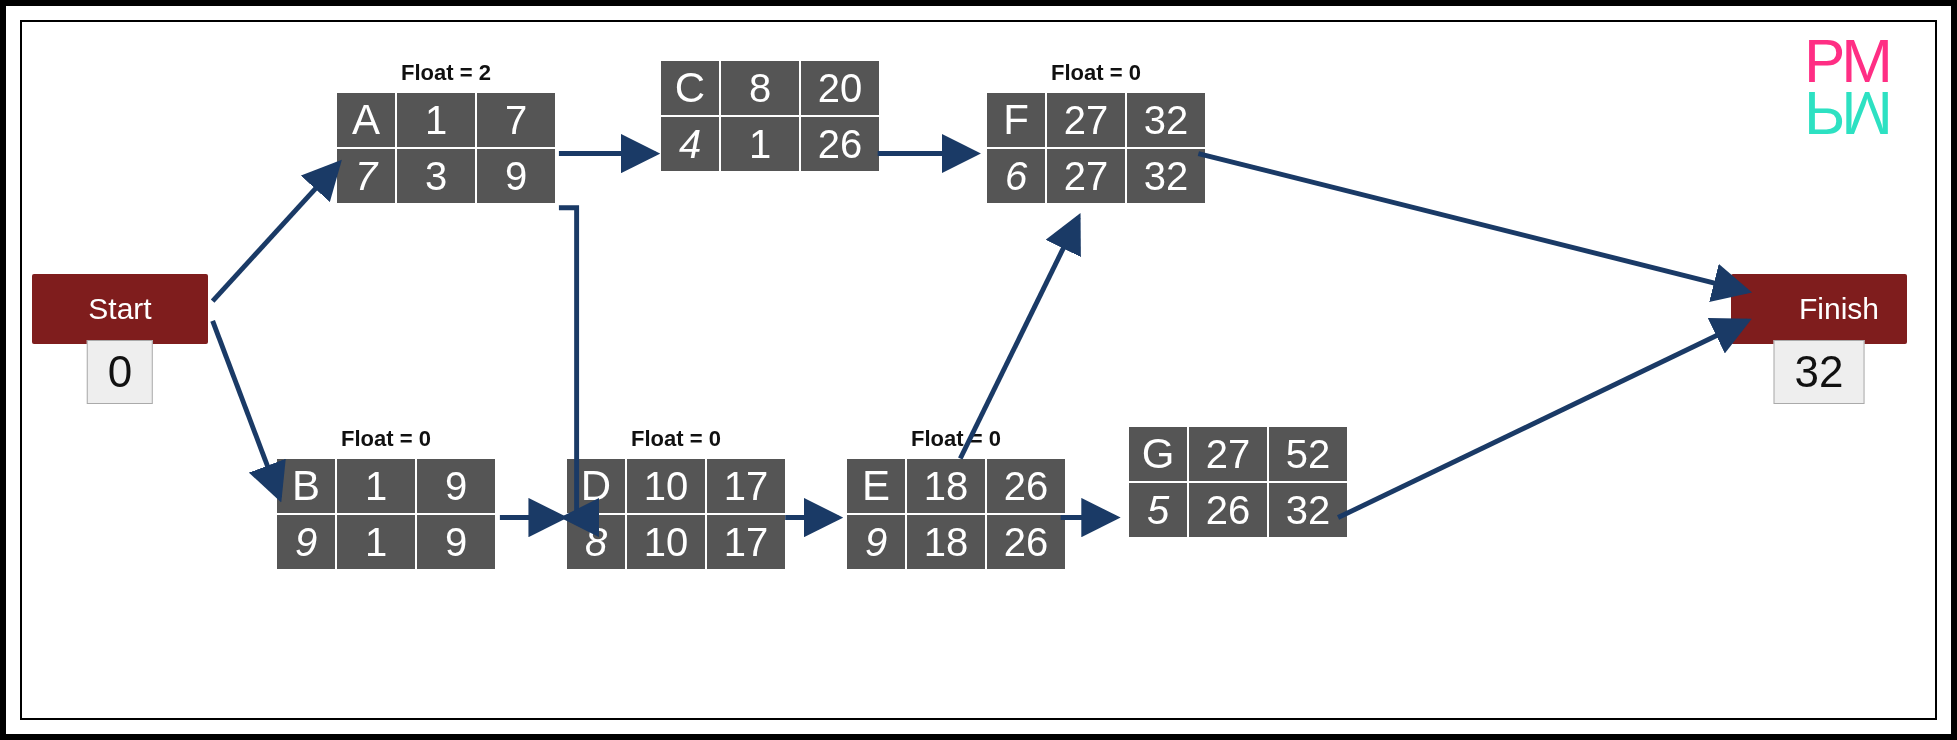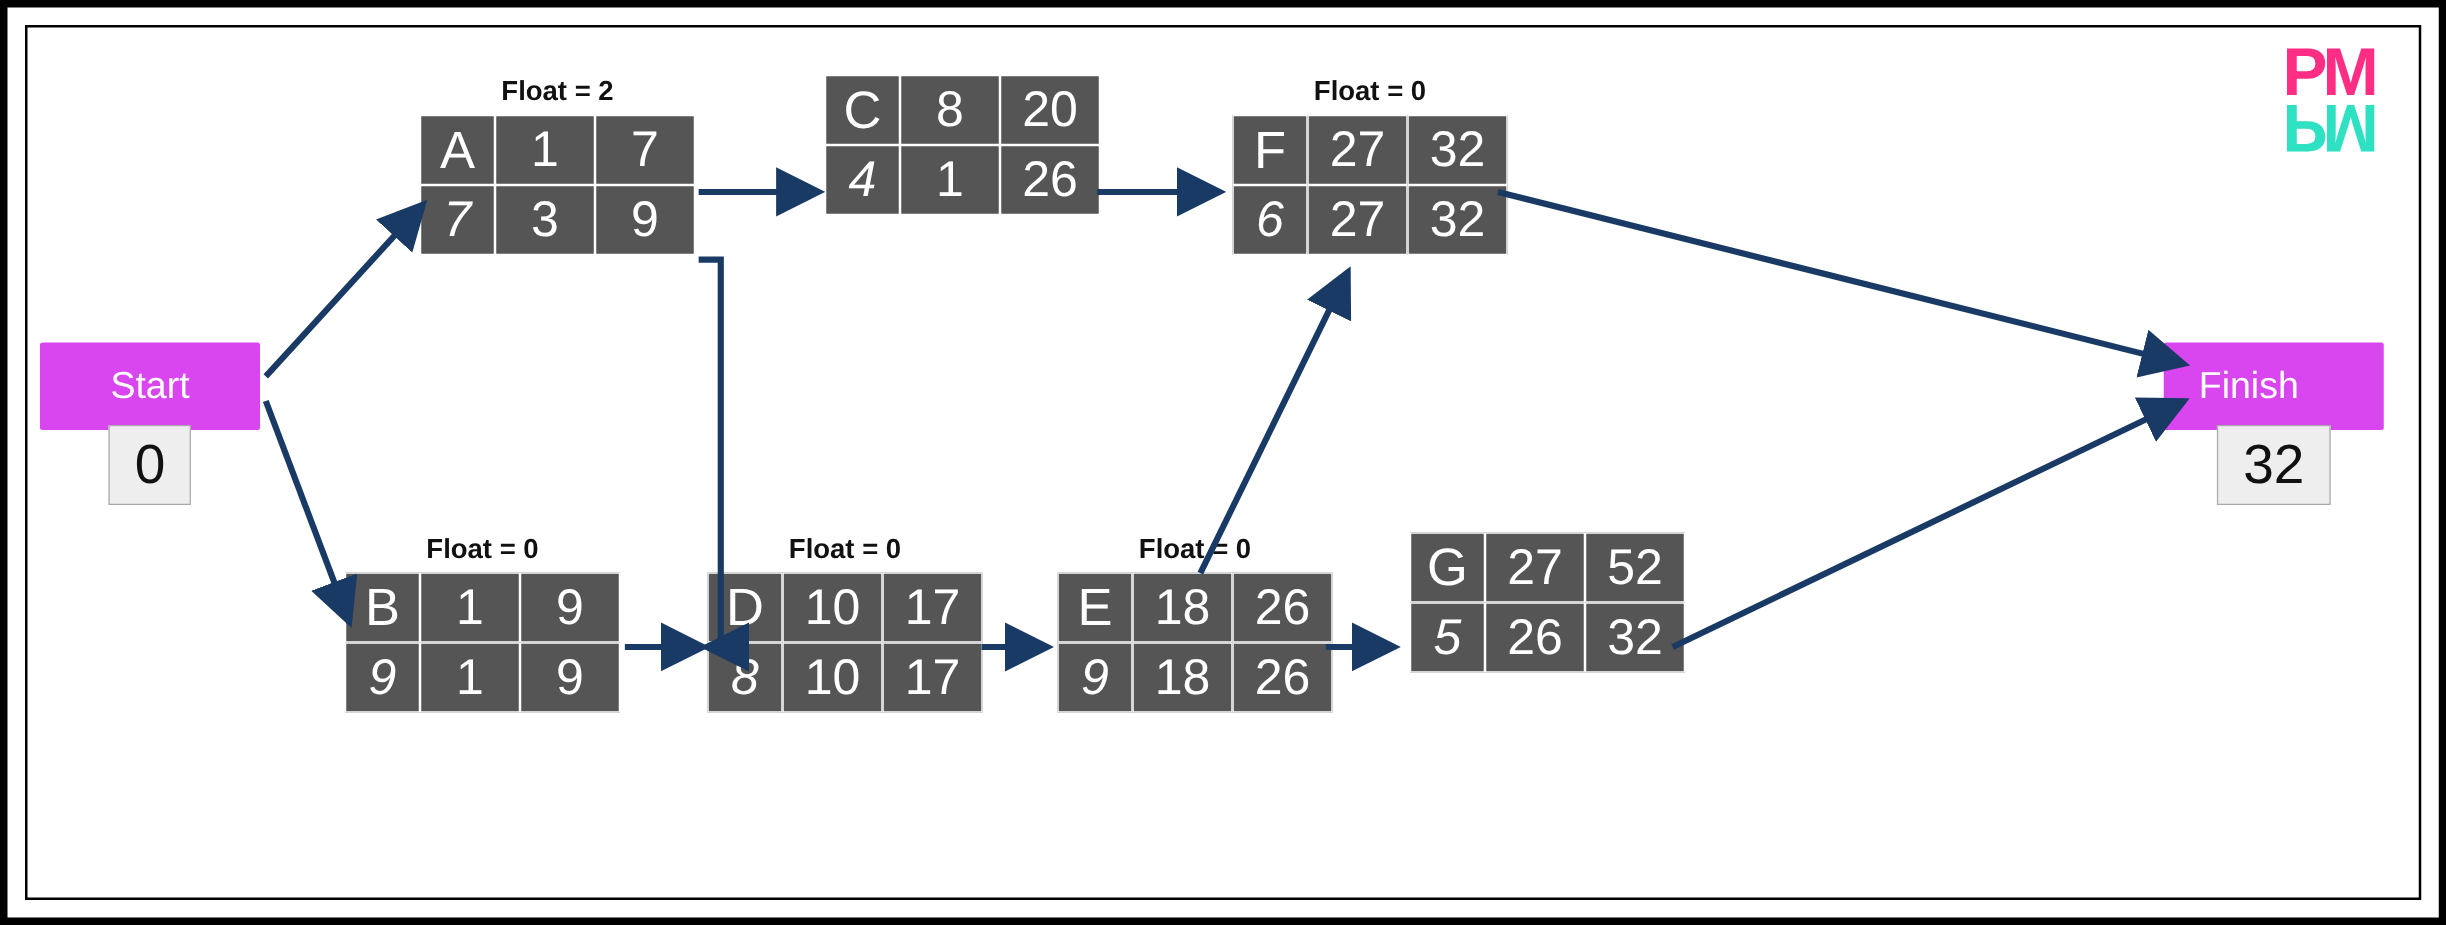--- a/index.html
+++ b/index.html
@@ -1,36 +1,36 @@
 <!DOCTYPE html>
 <html><head>
 <meta charset="utf-8">
 <style>
   html,body{margin:0;padding:0;background:#fff;font-family:Arial,Helvetica,sans-serif}
   .frame{position:relative;width:1957px;height:740px;box-sizing:border-box;
          border:6px solid #000;background:#fff}
   .inner{position:absolute;inset:14px;border:2px solid #000}
 
   
-  .logo{position:absolute;top:30px;right:52px;font-weight:700;line-height:.82;
-        font-family:Arial,Helvetica,sans-serif;font-size:54px;letter-spacing:-4px}
+  .logo{position:absolute;top:30px;right:62px;font-weight:400;line-height:.82;
+        font-family:Arial,Helvetica,sans-serif;font-size:62px;letter-spacing:-4px}
   .logo .row1 span:first-child{color:#ff2e84}
   .logo .row1 span:last-child{color:#ff2e84}
   .logo .row2{transform:scaleY(-1);display:block}
   .logo .row2 span:first-child{color:#2de1c2}
   .logo .row2 span:last-child{color:#2de1c2}
 
   
-  .terminal{position:absolute;background:#d946ef;color:#fff;font-size:30px;
+  .terminal{position:absolute;background:#7f1d1d;color:#fff;font-size:30px;
             padding:18px 28px;border-radius:2px}
   .terminal .val{position:absolute;left:50%;transform:translateX(-50%);
                  bottom:-60px;background:#eee;color:#111;font-size:44px;
                  padding:6px 20px;border:1px solid #aaa}
   #start{left:26px;top:268px;width:120px;text-align:center}
-  #finish{right:44px;top:268px;width:120px;text-align:left}
+  #finish{right:44px;top:268px;width:120px;text-align:right}
 
   
   .node{position:absolute;width:220px}
   .float{font-weight:700;font-size:22px;color:#111;text-align:center;margin-bottom:6px}
   .box{display:grid;grid-template-columns:60px 1fr 1fr;grid-template-rows:56px 56px;
        background:#555;color:#fff}
   .box div{display:flex;align-items:center;justify-content:center;font-size:40px;
            border:1px solid #fff;box-sizing:border-box}
   .box .id{font-size:42px}
   .box .dur{font-style:italic}

